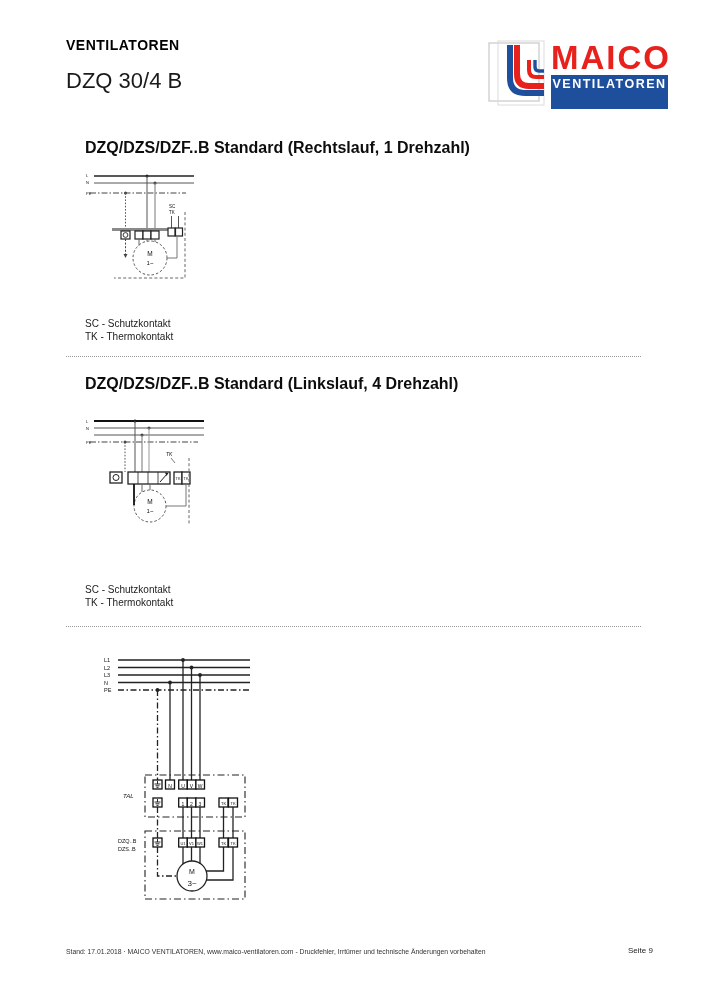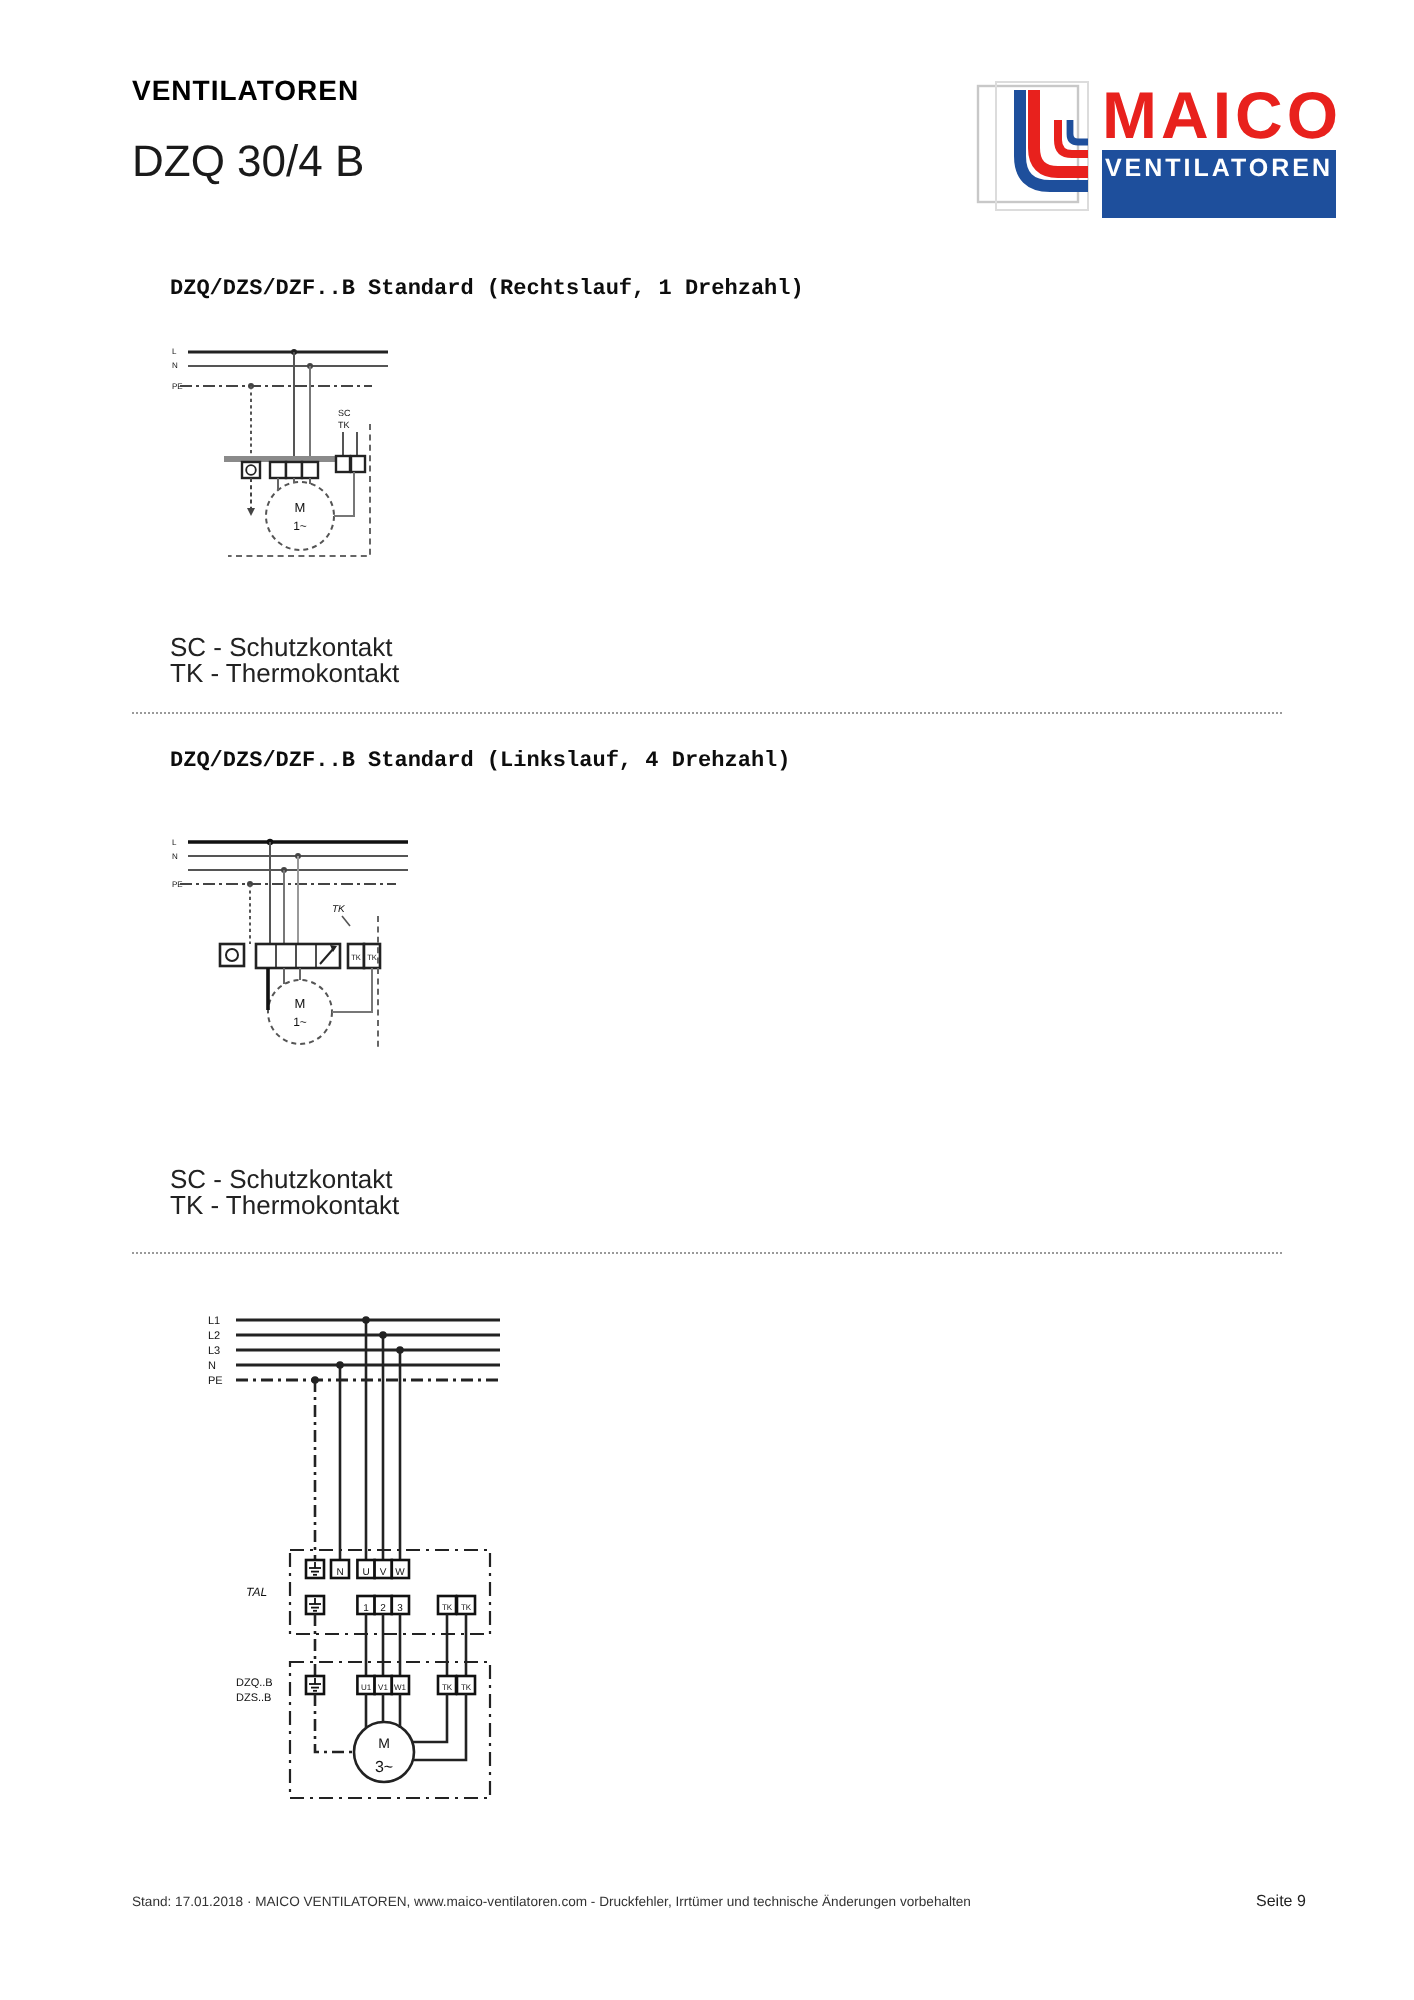--- a/index.html
+++ b/index.html
@@ -8,22 +8,22 @@
     font-family:"Liberation Sans", sans-serif;color:#111;overflow:hidden;
     margin:0 auto;box-shadow:0 0 4px rgba(0,0,0,.25);
   }
   .kicker{position:absolute;left:66px;top:37px;font-size:14px;font-weight:bold;letter-spacing:.5px;color:#000;}
   .doc-title{position:absolute;left:66px;top:68px;font-size:22px;font-weight:400;color:#1a1a1a;}
   .logo{position:absolute;left:488px;top:40px;display:flex;align-items:center;}
   .logo-right{margin-left:5px;}
   .logo-brand{font-size:33px;font-weight:800;color:#e8211d;letter-spacing:2px;line-height:30px;}
   .logo-tagline{margin-top:2px;background:#1e4f9c;color:#fff;font-size:12.5px;font-weight:bold;
     letter-spacing:1.5px;text-align:center;padding:2px 0 18px 0;width:117px;}
-  .sec-title{position:absolute;left:85px;font-size:11px;font-weight:bold;color:#0d0d0d;font-family:Liberation Mono, monospace;}
-  .legend{position:absolute;left:85px;font-size:13px;line-height:13px;color:#222;}
+  .sec-title{position:absolute;left:85px;font-size:16px;font-weight:bold;color:#0d0d0d;}
+  .legend{position:absolute;left:85px;font-size:10px;line-height:13px;color:#222;}
   .divider{position:absolute;left:66px;width:575px;border-top:1.5px dotted #9a9a9a;height:0;}
   .diag{position:absolute;}
   .footer-left{position:absolute;left:66px;top:948px;font-size:6.8px;color:#333;}
   .footer-right{position:absolute;left:628px;top:946px;font-size:8px;color:#222;}
   svg text{font-family:"Liberation Sans", sans-serif;fill:#111;}
   .it{font-style:italic;}
 </style>
 </head>
 <body>
 

